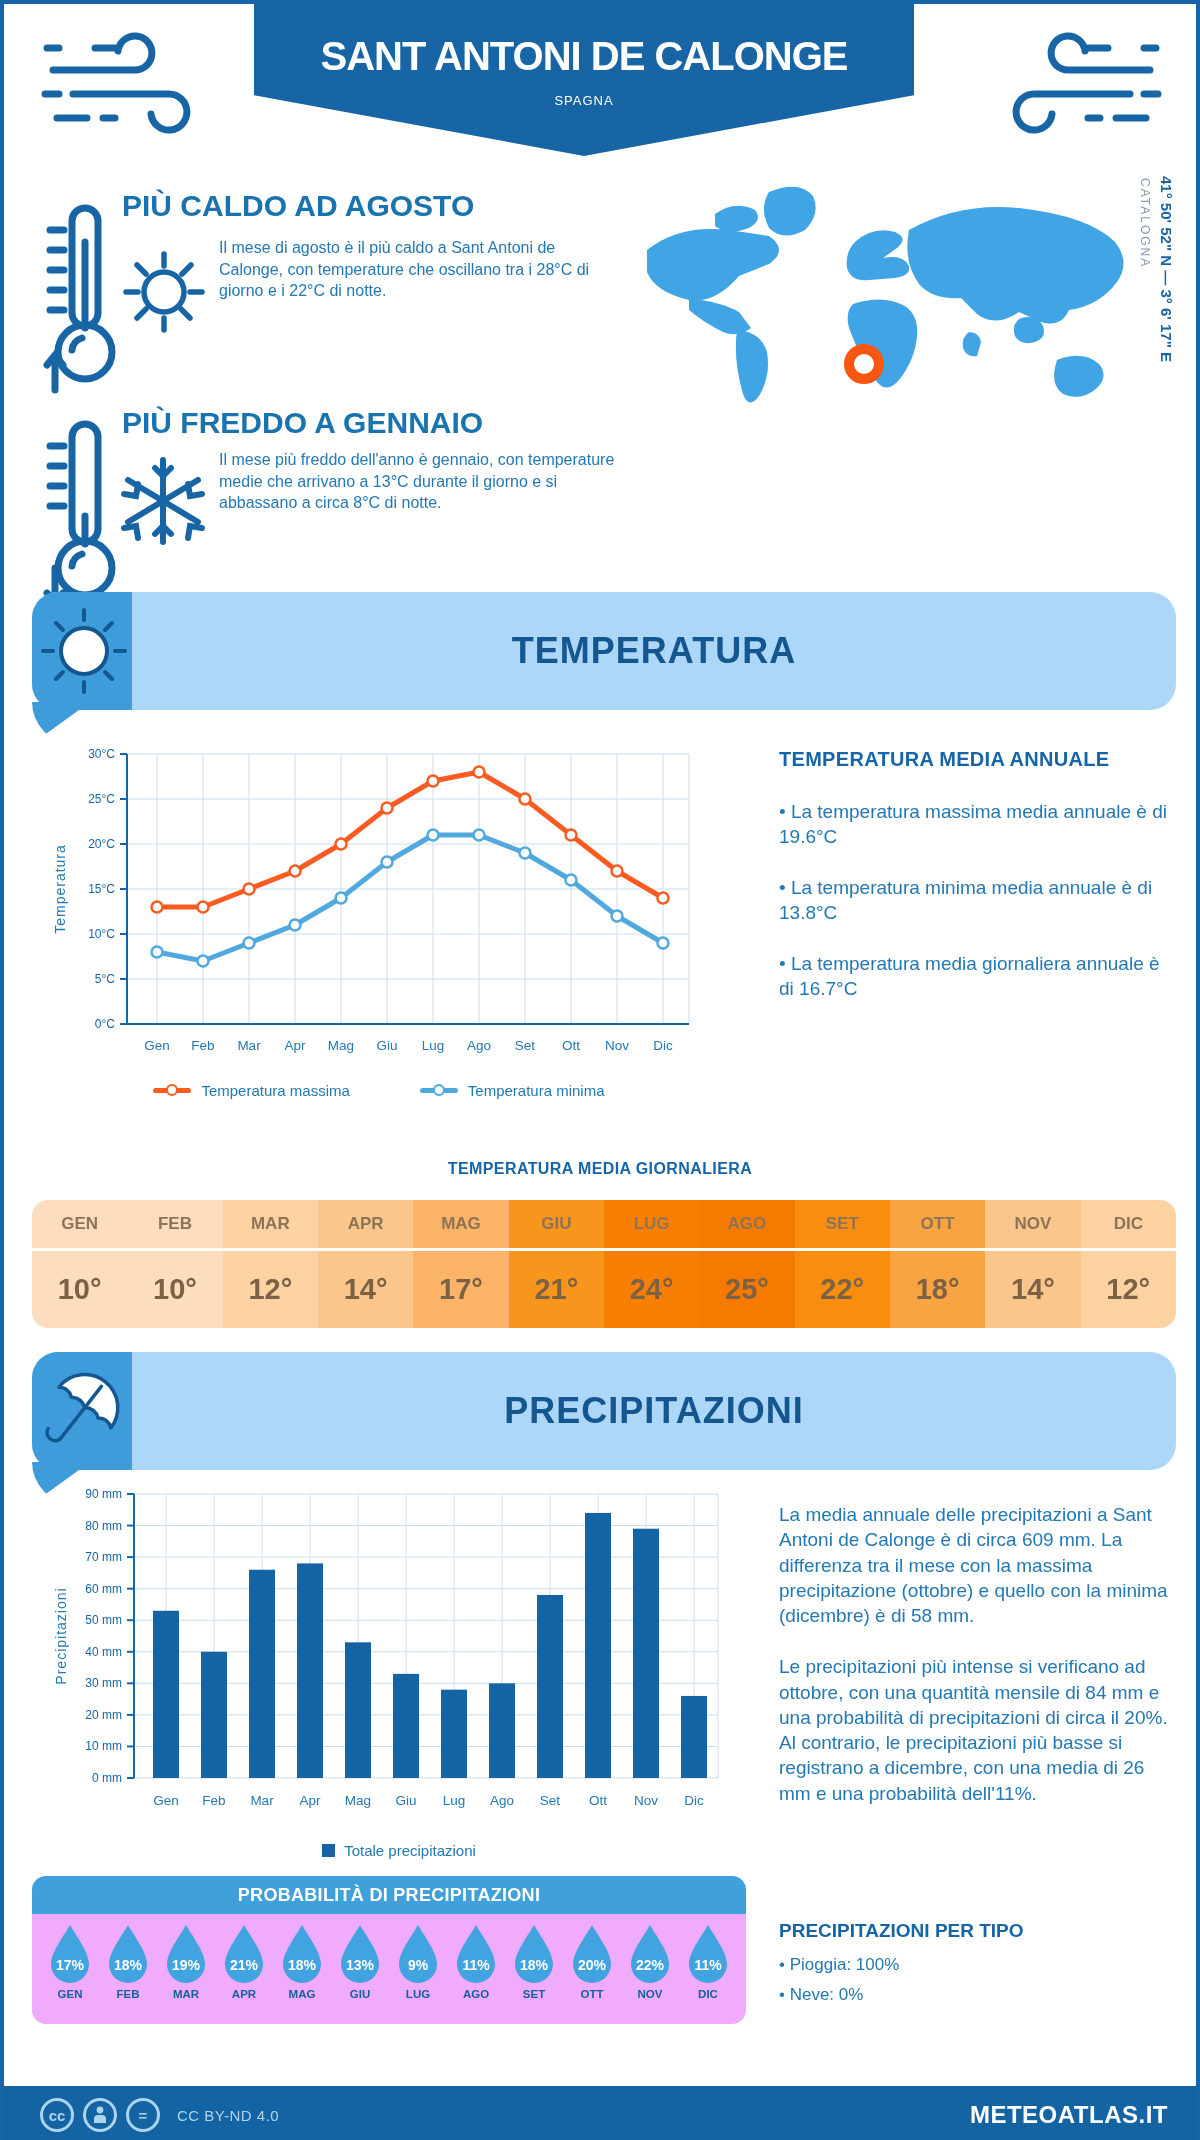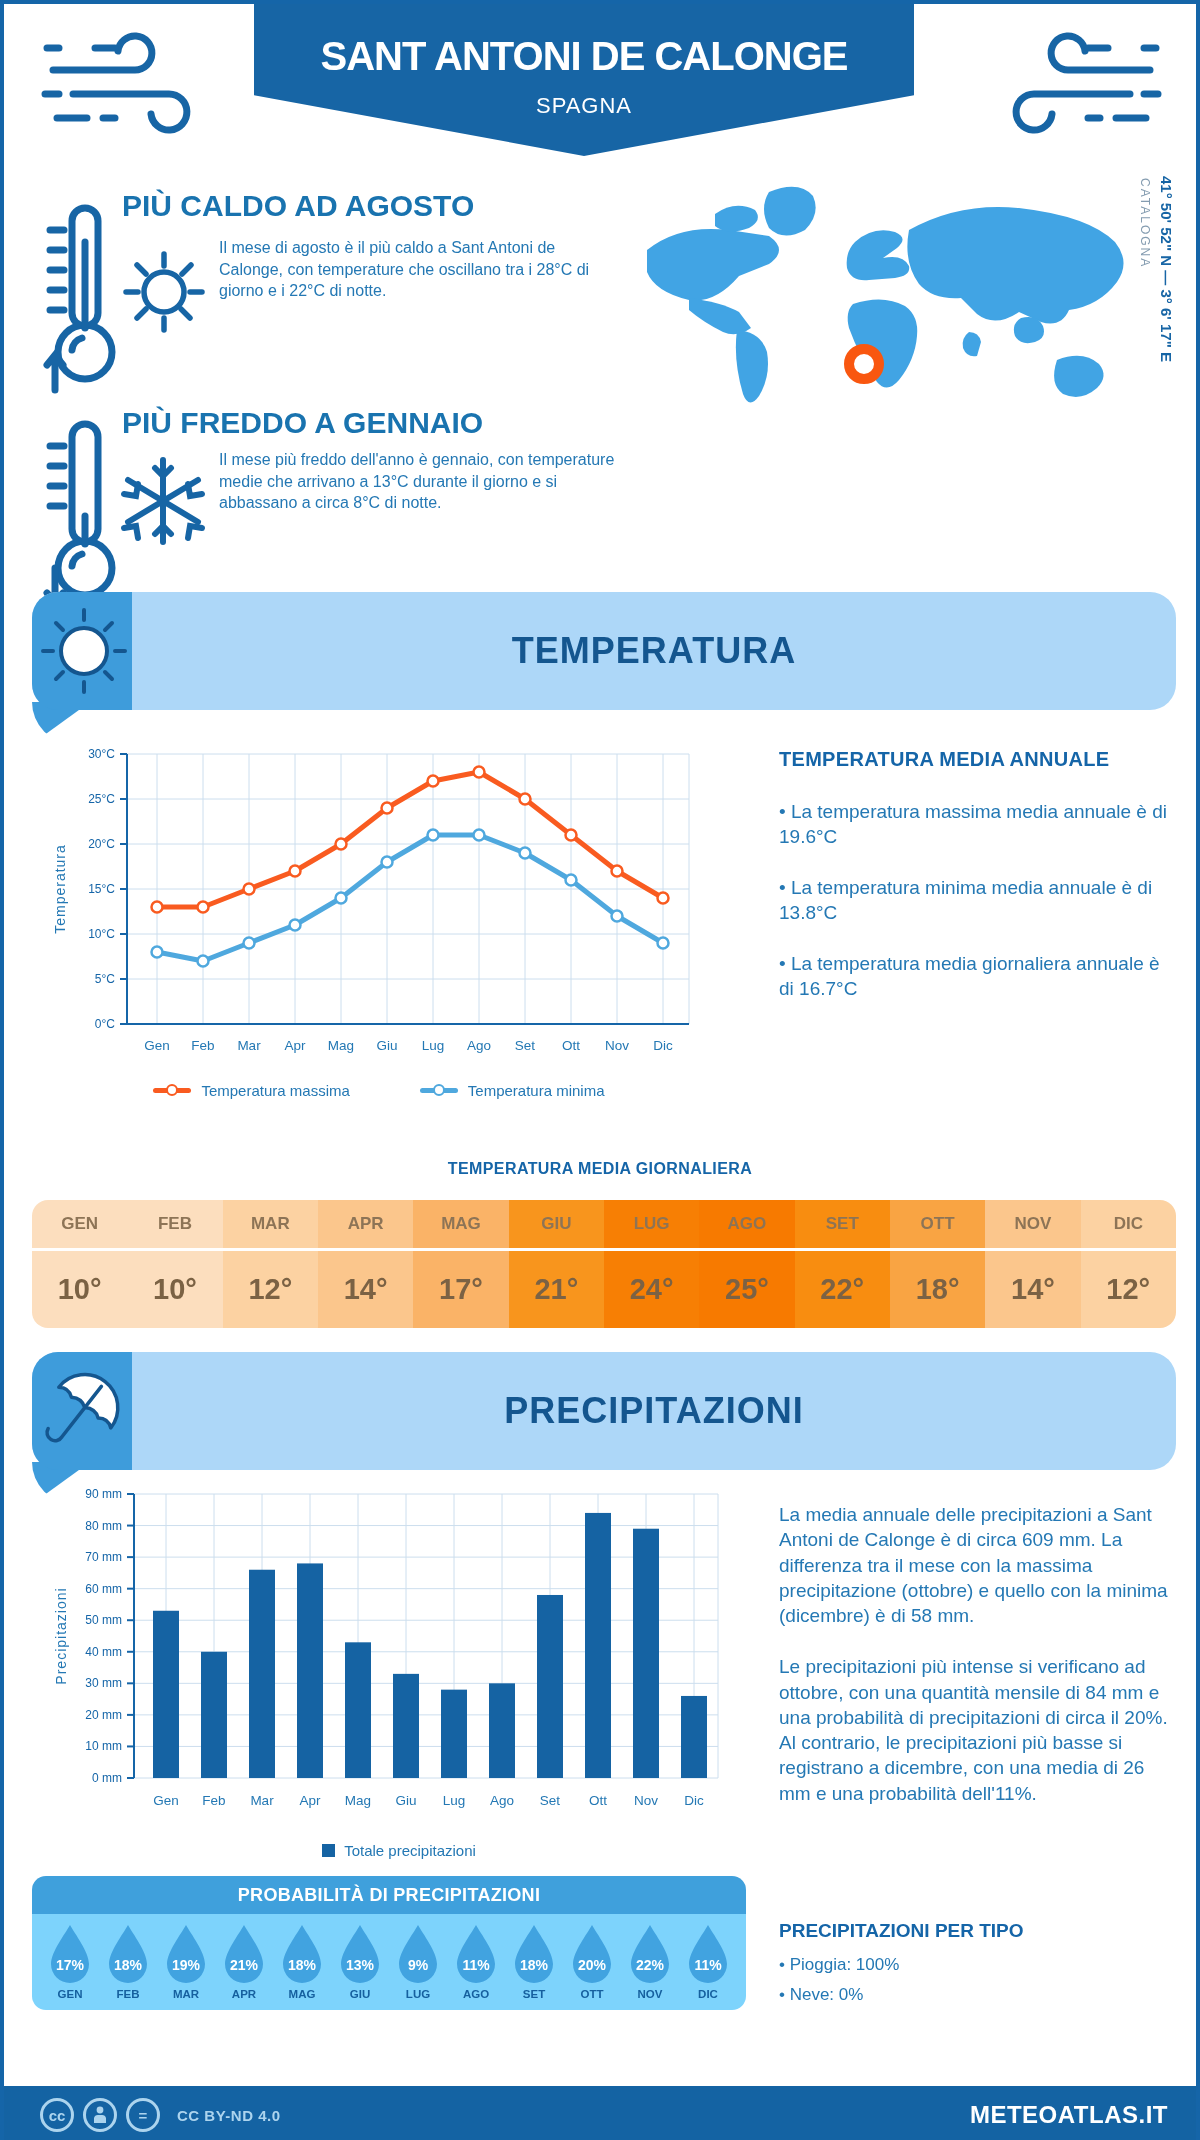--- a/index.html
+++ b/index.html
@@ -5,21 +5,21 @@
   html,body{margin:0;padding:0;background:#fff;}
   .page{position:relative;width:1200px;height:2140px;background:#fff;overflow:hidden;
         border-left:4px solid #1565a8;border-right:4px solid #1565a8;border-top:4px solid #1565a8;
         box-sizing:border-box;font-family:"Liberation Sans",sans-serif;}
   .abs{position:absolute;}
 
   
   .top-banner{left:250px;top:0;width:660px;height:152px;background:#1765a5;
     clip-path:polygon(0 0,100% 0,100% 60%,50% 100%,0 60%);text-align:center;color:#fff;}
   .top-banner h1{margin:30px 20px 0;font-size:40px;letter-spacing:-1px;}
-  .top-banner .sub{margin-top:14px;font-size:22px;letter-spacing:1px;}
+  .top-banner .sub{margin-top:14px;font-size:13px;letter-spacing:1px;}
 
   
   .hl-title{font-size:30px;font-weight:bold;color:#1973af;}
   .hl-text{font-size:16px;line-height:1.35;color:#2478b4;}
 
   
   .vert{writing-mode:vertical-rl;}
   .coords{font-size:15px;font-weight:bold;color:#1765a5;}
   .region{font-size:12px;letter-spacing:2px;color:#849cb0;}
 
@@ -56,33 +56,33 @@
   .trow.vals .cell:first-child{border-bottom-left-radius:16px;}
   .trow.vals .cell:last-child{border-bottom-right-radius:16px;}
 
   
   .ptext{font-size:19px;line-height:1.33;color:#2478b4;}
 
   
   .prob{width:714px;border-radius:14px;overflow:hidden;}
   .prob .ph{height:38px;background:#3fa0dc;color:#fff;display:flex;align-items:center;justify-content:center;
       font-size:18px;font-weight:bold;letter-spacing:.3px;}
-  .prob .pb{background:#7dd3fc;display:flex;justify-content:space-evenly;padding:10px 6px 10px;}
+  .prob .pb{background:#f0abfc;display:flex;justify-content:space-evenly;padding:10px 6px 24px;}
   .dropcol{display:flex;flex-direction:column;align-items:center;width:52px;}
   .dropcol .m{margin-top:4px;font-size:11.5px;font-weight:bold;color:#16609f;}
 
   .tipo-h{font-size:19px;font-weight:bold;color:#1565a8;}
   .tipo-b{font-size:17px;color:#2478b4;line-height:1.75;margin-top:8px;}
 
   
   .footer{left:0;top:2082px;width:1200px;height:58px;background:#1463a3;display:flex;align-items:center;
       padding:0 36px;box-sizing:border-box;color:#acd4ee;}
   .cc-circle{width:34px;height:34px;border:3px solid #acd4ee;border-radius:50%;display:flex;align-items:center;
       justify-content:center;margin-right:9px;font-weight:bold;font-size:15px;box-sizing:border-box;}
-  .cc-label{font-weight:bold;font-size:15px;margin-left:8px;letter-spacing:.5px;}
+  .cc-label{font-weight:normal;font-size:15px;margin-left:8px;letter-spacing:.5px;}
   .site{margin-left:auto;color:#fff;font-weight:bold;font-size:24px;letter-spacing:.5px;}
 
   svg text{font-family:"Liberation Sans",sans-serif;}
 </style>
 </head>
 <body>
 
 <div class="page">
 
   <svg class="abs" style="left:35px;top:22px" width="195" height="112" viewBox="0 0 195 112">

